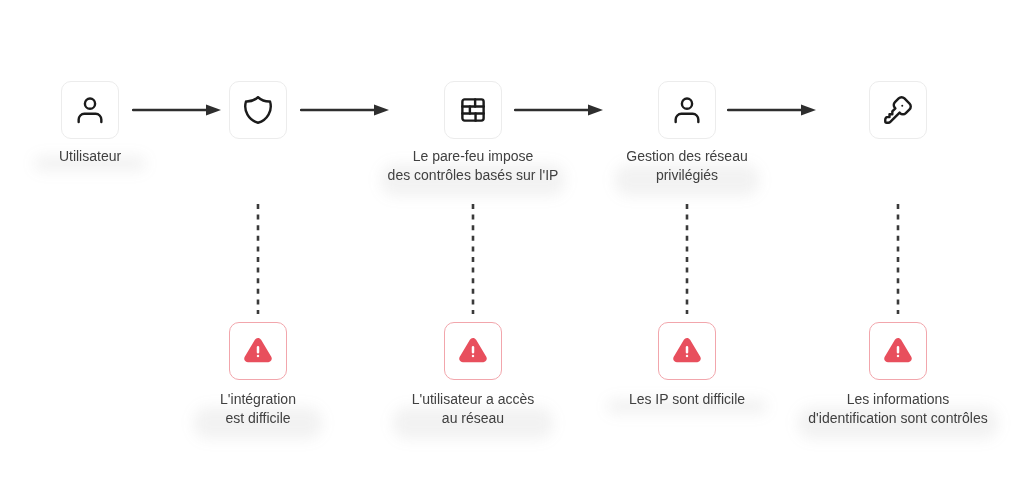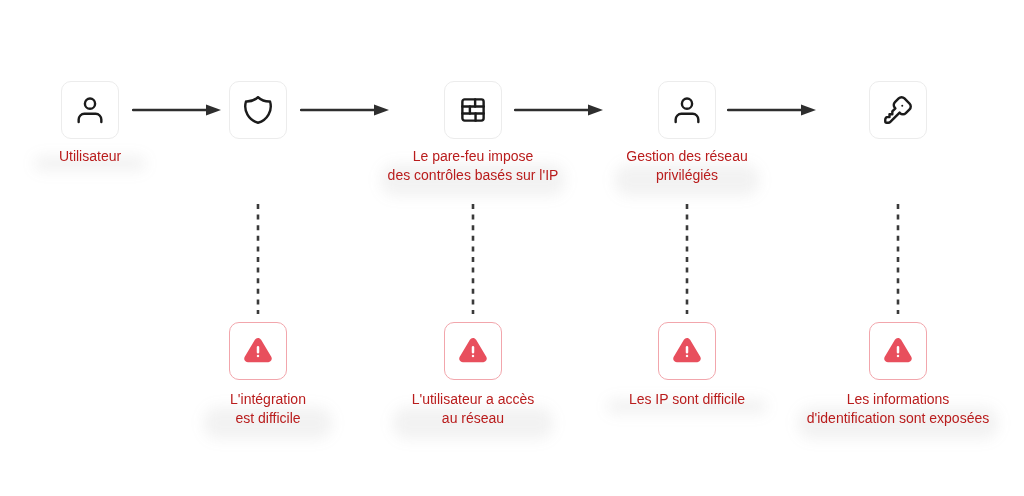--- a/index.html
+++ b/index.html
@@ -31,21 +31,21 @@
     background: #ffffff;
     border: 1.5px solid #f2a6ac;
     border-radius: 10px;
     box-sizing: border-box;
     display: flex; align-items: center; justify-content: center;
   }
   .node-label, .warn-label {
     position: absolute;
     font-size: 14px;
     line-height: 19px;
-    color: #b91c1c;
+    color: #404040;
     text-align: center;
     white-space: pre-line;
     z-index: 0;
   }
   .node-label { top: 147px; }
   .warn-label { top: 390px; }
   .node-label::after, .warn-label::after {
     content: "";
     position: absolute;
     left: 10%; right: 10%;
@@ -166,21 +166,21 @@
       </svg>
   </div>
 
   <div class="warn-box" style="left:229px">
     <span>
       <svg width="30" height="30" viewBox="0 0 24 24" fill="#e84f5d">
         <path d="M12 1.67c.955 0 1.845.467 2.39 1.247l.105.16 8.114 13.548a2.914 2.914 0 0 1-2.307 4.363l-.195.008H3.882a2.914 2.914 0 0 1-2.582-4.2l.099-.185 8.11-13.538A2.914 2.914 0 0 1 12 1.67zm.01 13.33l-.127.007a1 1 0 0 0 0 1.986l.117.007.127-.007a1 1 0 0 0 0-1.986L12.01 15zM12 8a1 1 0 0 0-.993.883L11 9v4l.007.117a1 1 0 0 0 1.986 0L13 13V9l-.007-.117A1 1 0 0 0 12 8z"></path>
       </svg>
     </span>
   </div>
-  <div class="warn-label" style="left:188px; width:160px">L'intégration
+  <div class="warn-label" style="left:178px; width:160px">L'intégration
 est difficile</div>
 
   <div class="warn-box" style="left:444px">
     <span>
       <svg width="30" height="30" viewBox="0 0 24 24" fill="#e84f5d">
         <path d="M12 1.67c.955 0 1.845.467 2.39 1.247l.105.16 8.114 13.548a2.914 2.914 0 0 1-2.307 4.363l-.195.008H3.882a2.914 2.914 0 0 1-2.582-4.2l.099-.185 8.11-13.538A2.914 2.914 0 0 1 12 1.67zm.01 13.33l-.127.007a1 1 0 0 0 0 1.986l.117.007.127-.007a1 1 0 0 0 0-1.986L12.01 15zM12 8a1 1 0 0 0-.993.883L11 9v4l.007.117a1 1 0 0 0 1.986 0L13 13V9l-.007-.117A1 1 0 0 0 12 8z"></path>
       </svg>
     </span>
   </div>
   <div class="warn-label" style="left:373px; width:200px">L'utilisateur a accès
@@ -196,15 +196,15 @@
   <div class="warn-label" style="left:587px; width:200px">Les IP sont difficile</div>
 
   <div class="warn-box" style="left:869px">
     <span>
       <svg width="30" height="30" viewBox="0 0 24 24" fill="#e84f5d">
         <path d="M12 1.67c.955 0 1.845.467 2.39 1.247l.105.16 8.114 13.548a2.914 2.914 0 0 1-2.307 4.363l-.195.008H3.882a2.914 2.914 0 0 1-2.582-4.2l.099-.185 8.11-13.538A2.914 2.914 0 0 1 12 1.67zm.01 13.33l-.127.007a1 1 0 0 0 0 1.986l.117.007.127-.007a1 1 0 0 0 0-1.986L12.01 15zM12 8a1 1 0 0 0-.993.883L11 9v4l.007.117a1 1 0 0 0 1.986 0L13 13V9l-.007-.117A1 1 0 0 0 12 8z"></path>
       </svg>
     </span>
   </div>
   <div class="warn-label" style="left:773px; width:250px">Les informations
-d'identification sont exposées</div>
+d'identification sont contrôles</div>
 
 </div>
 
 </body></html>

